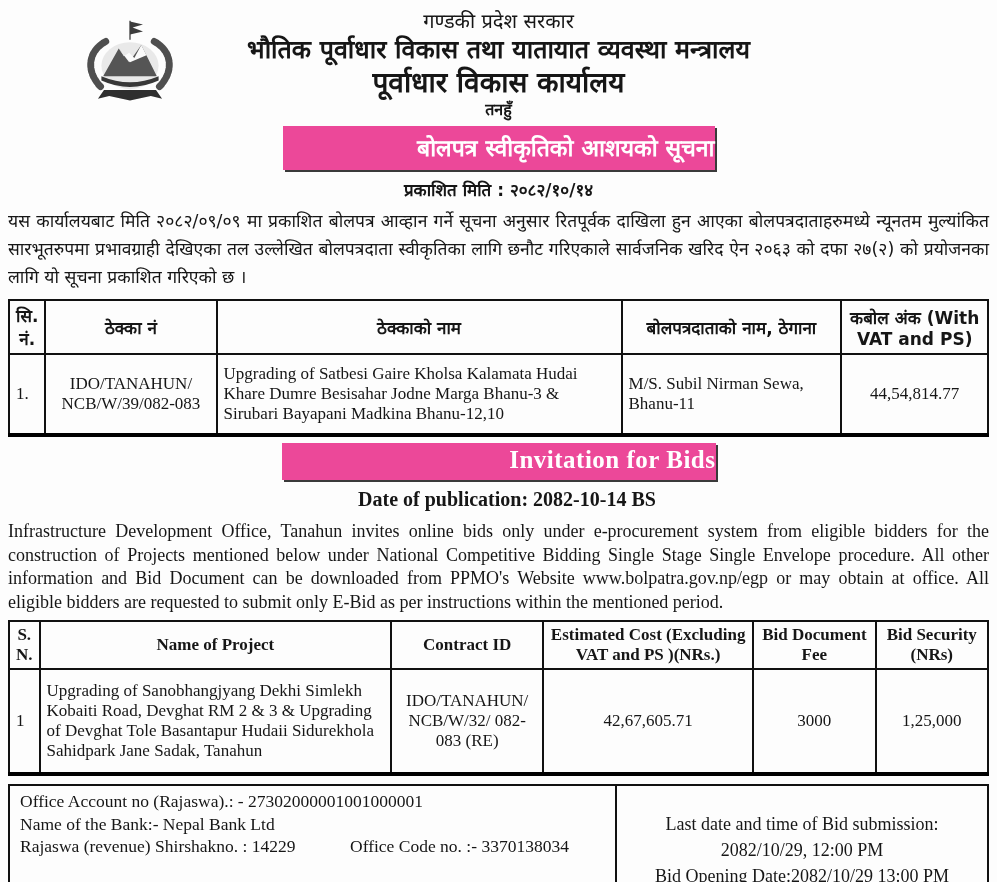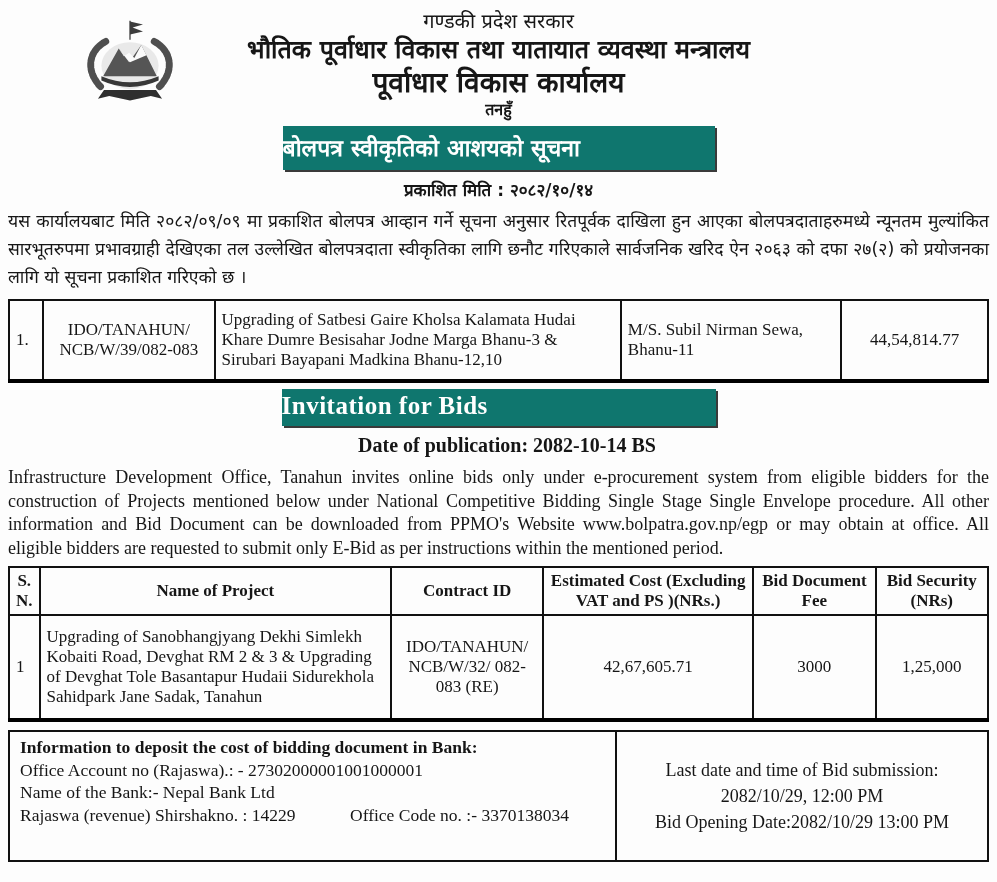--- a/index.html
+++ b/index.html
@@ -17,22 +17,22 @@
   .doc-header{position:relative;text-align:center;padding-top:8px;}
   .emblem{position:absolute;left:78px;top:12px;width:104px;height:104px;}
   .np{font-family:"DejaVu Sans", sans-serif;}
   .h-line1{font-size:20px;font-weight:normal;line-height:26px;}
   .h-line2{font-size:25px;font-weight:bold;line-height:32px;}
   .h-line3{font-size:28px;font-weight:bold;line-height:34px;}
   .h-line4{font-size:16px;font-weight:bold;line-height:20px;}
 
   
   .banner{
-    background:#0f766e;color:#fff;
-    margin:6px auto 8px auto;text-align:left;
+    background:#ec4899;color:#fff;
+    margin:6px auto 8px auto;text-align:right;
     box-shadow:2px 2px 0 #3a3a3a;
   }
   .banner-np{width:432px;font-size:23px;font-weight:bold;padding:5px 0 7px 0;}
   .banner-en{width:434px;font-size:25px;font-weight:bold;letter-spacing:.5px;padding:3px 0 6px 0;
              font-family:"Liberation Serif", serif;}
   .pub-np{font-size:17px;font-weight:bold;text-align:center;margin-top:4px;}
   .pub-en{font-size:20px;font-weight:bold;text-align:center;margin-top:3px;
           font-family:"Liberation Serif", serif;padding-left:17px;}
 
   
@@ -111,20 +111,27 @@
 
   <table class="tbl-award">
     <colgroup>
       <col style="width:3.5%">
         <col style="width:17.5%">
         <col style="width:41.5%">
       <col style="width:22.5%">
         <col style="width:15%">
     </colgroup>
     <tbody>
+        <tr class="row-h">
+      <th>सि. नं.</th>
+      <th>ठेक्का नं</th>
+      <th>ठेक्काको नाम</th>
+      <th>बोलपत्रदाताको नाम, ठेगाना</th>
+      <th>कबोल अंक (With VAT and PS)</th>
+    </tr>
     <tr class="row-d">
       <td class="l">1.</td>
       <td class="c">IDO/TANAHUN/ NCB/W/39/082-083</td>
       <td class="l">Upgrading of Satbesi Gaire Kholsa Kalamata Hudai Khare Dumre Besisahar Jodne Marga Bhanu-3 &amp; Sirubari Bayapani Madkina Bhanu-12,10</td>
       <td class="l">M/S. Subil Nirman Sewa, Bhanu-11</td>
       <td class="c">44,54,814.77</td>
     </tr>
   </tbody>
     </table>
 
@@ -157,21 +164,20 @@
       <td class="c">IDO/TANAHUN/ NCB/W/32/ 082-083 (RE)</td>
       <td class="c">42,67,605.71</td>
       <td class="c">3000</td>
       <td class="c">1,25,000</td>
     </tr>
   </tbody>
     </table>
 
   <div class="bottom-box">
     <div class="bank-col">
-      <div class="bank-title">Information to deposit the cost of bidding document in Bank:</div>
       <div>Office Account no (Rajaswa).: - 27302000001001000001</div>
       <div>Name of the Bank:-  Nepal Bank Ltd</div>
       <div class="bank-split">
         <span class="sp-left">Rajaswa (revenue) Shirshakno. : 14229</span>
         <span>Office Code no. :- 3370138034</span>
       </div>
 
     </div>
     <div class="submit-col">
       <div>Last date and time of Bid submission:</div>

